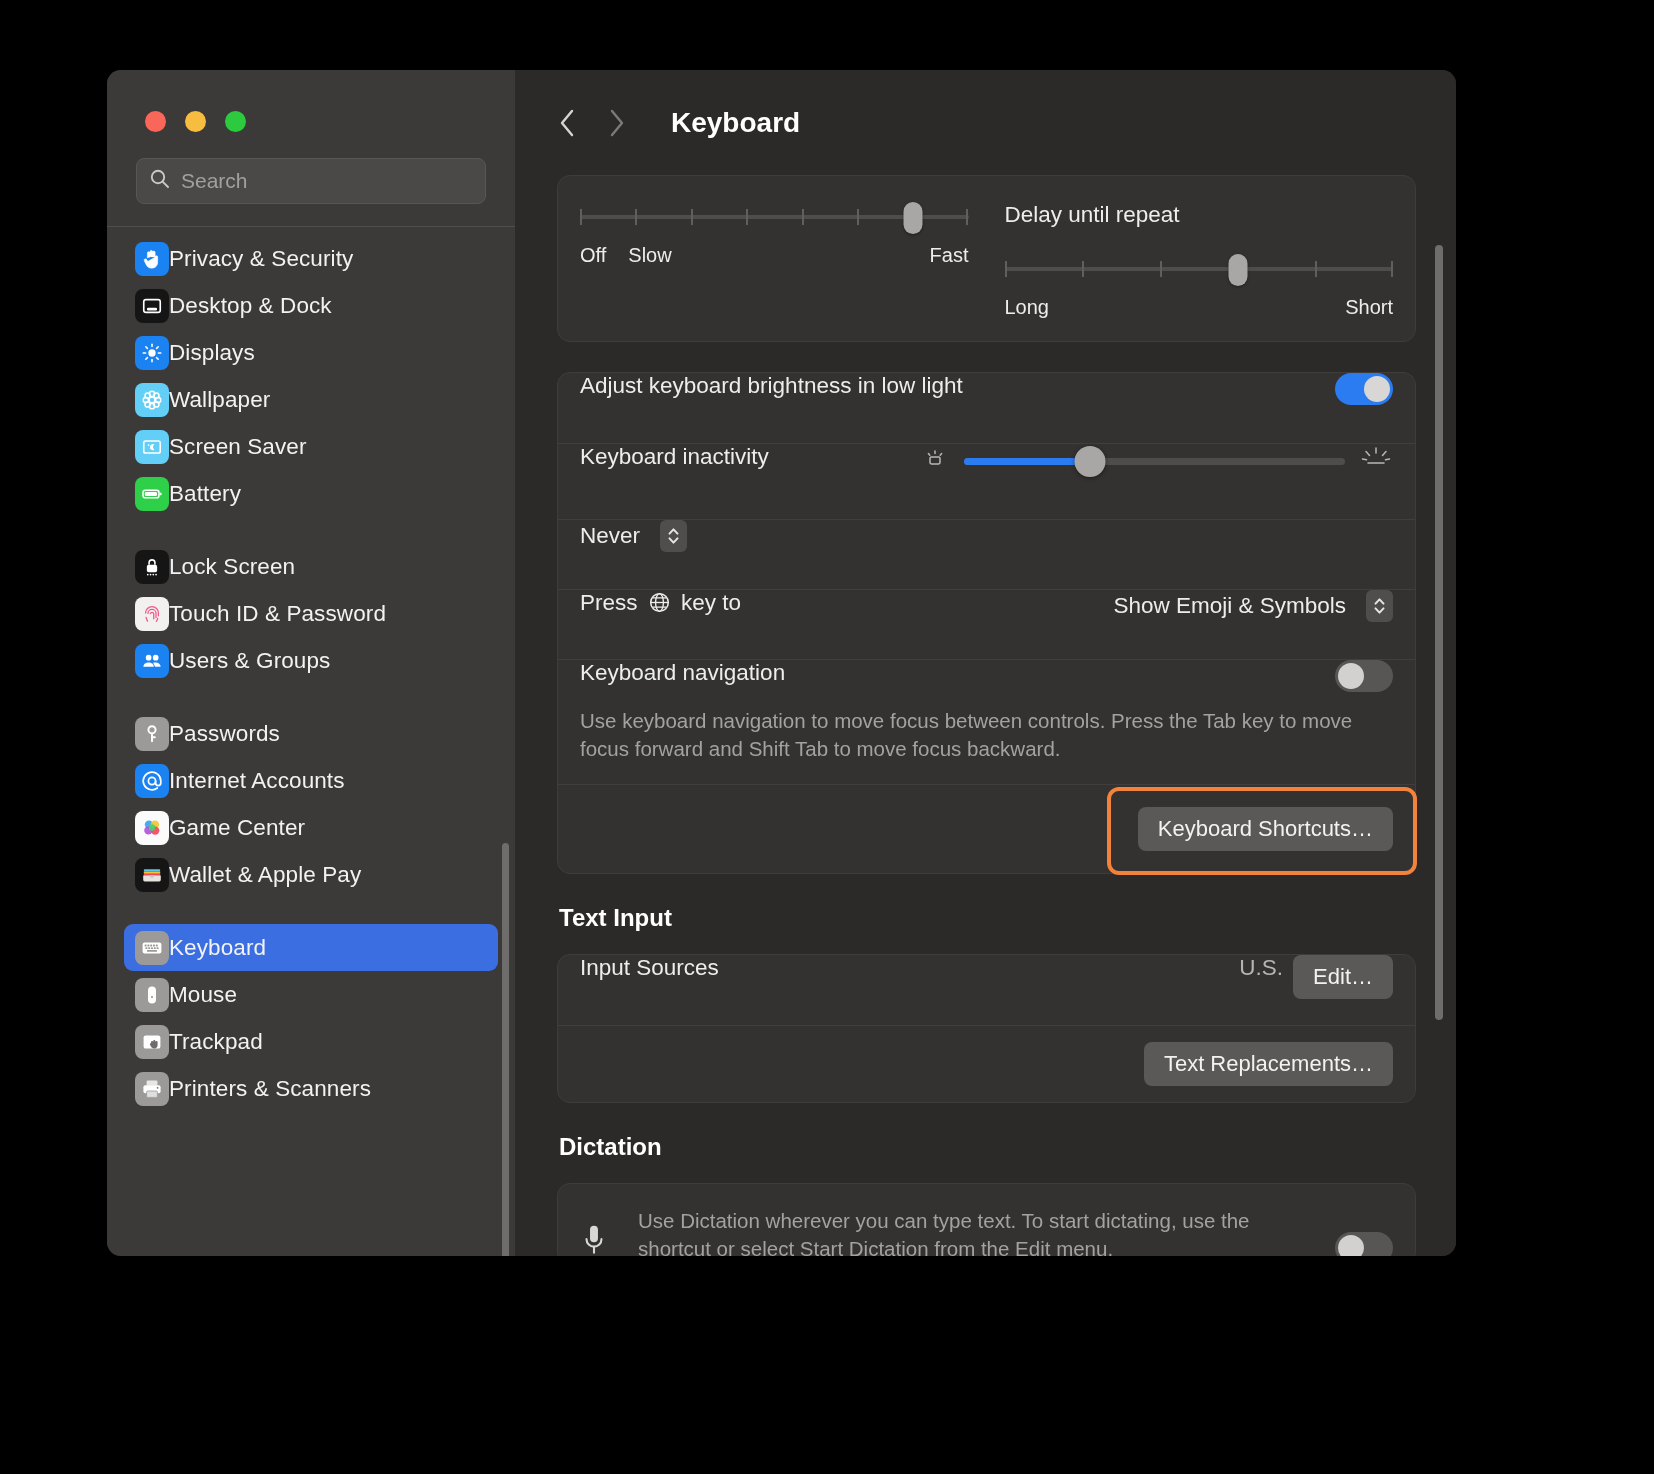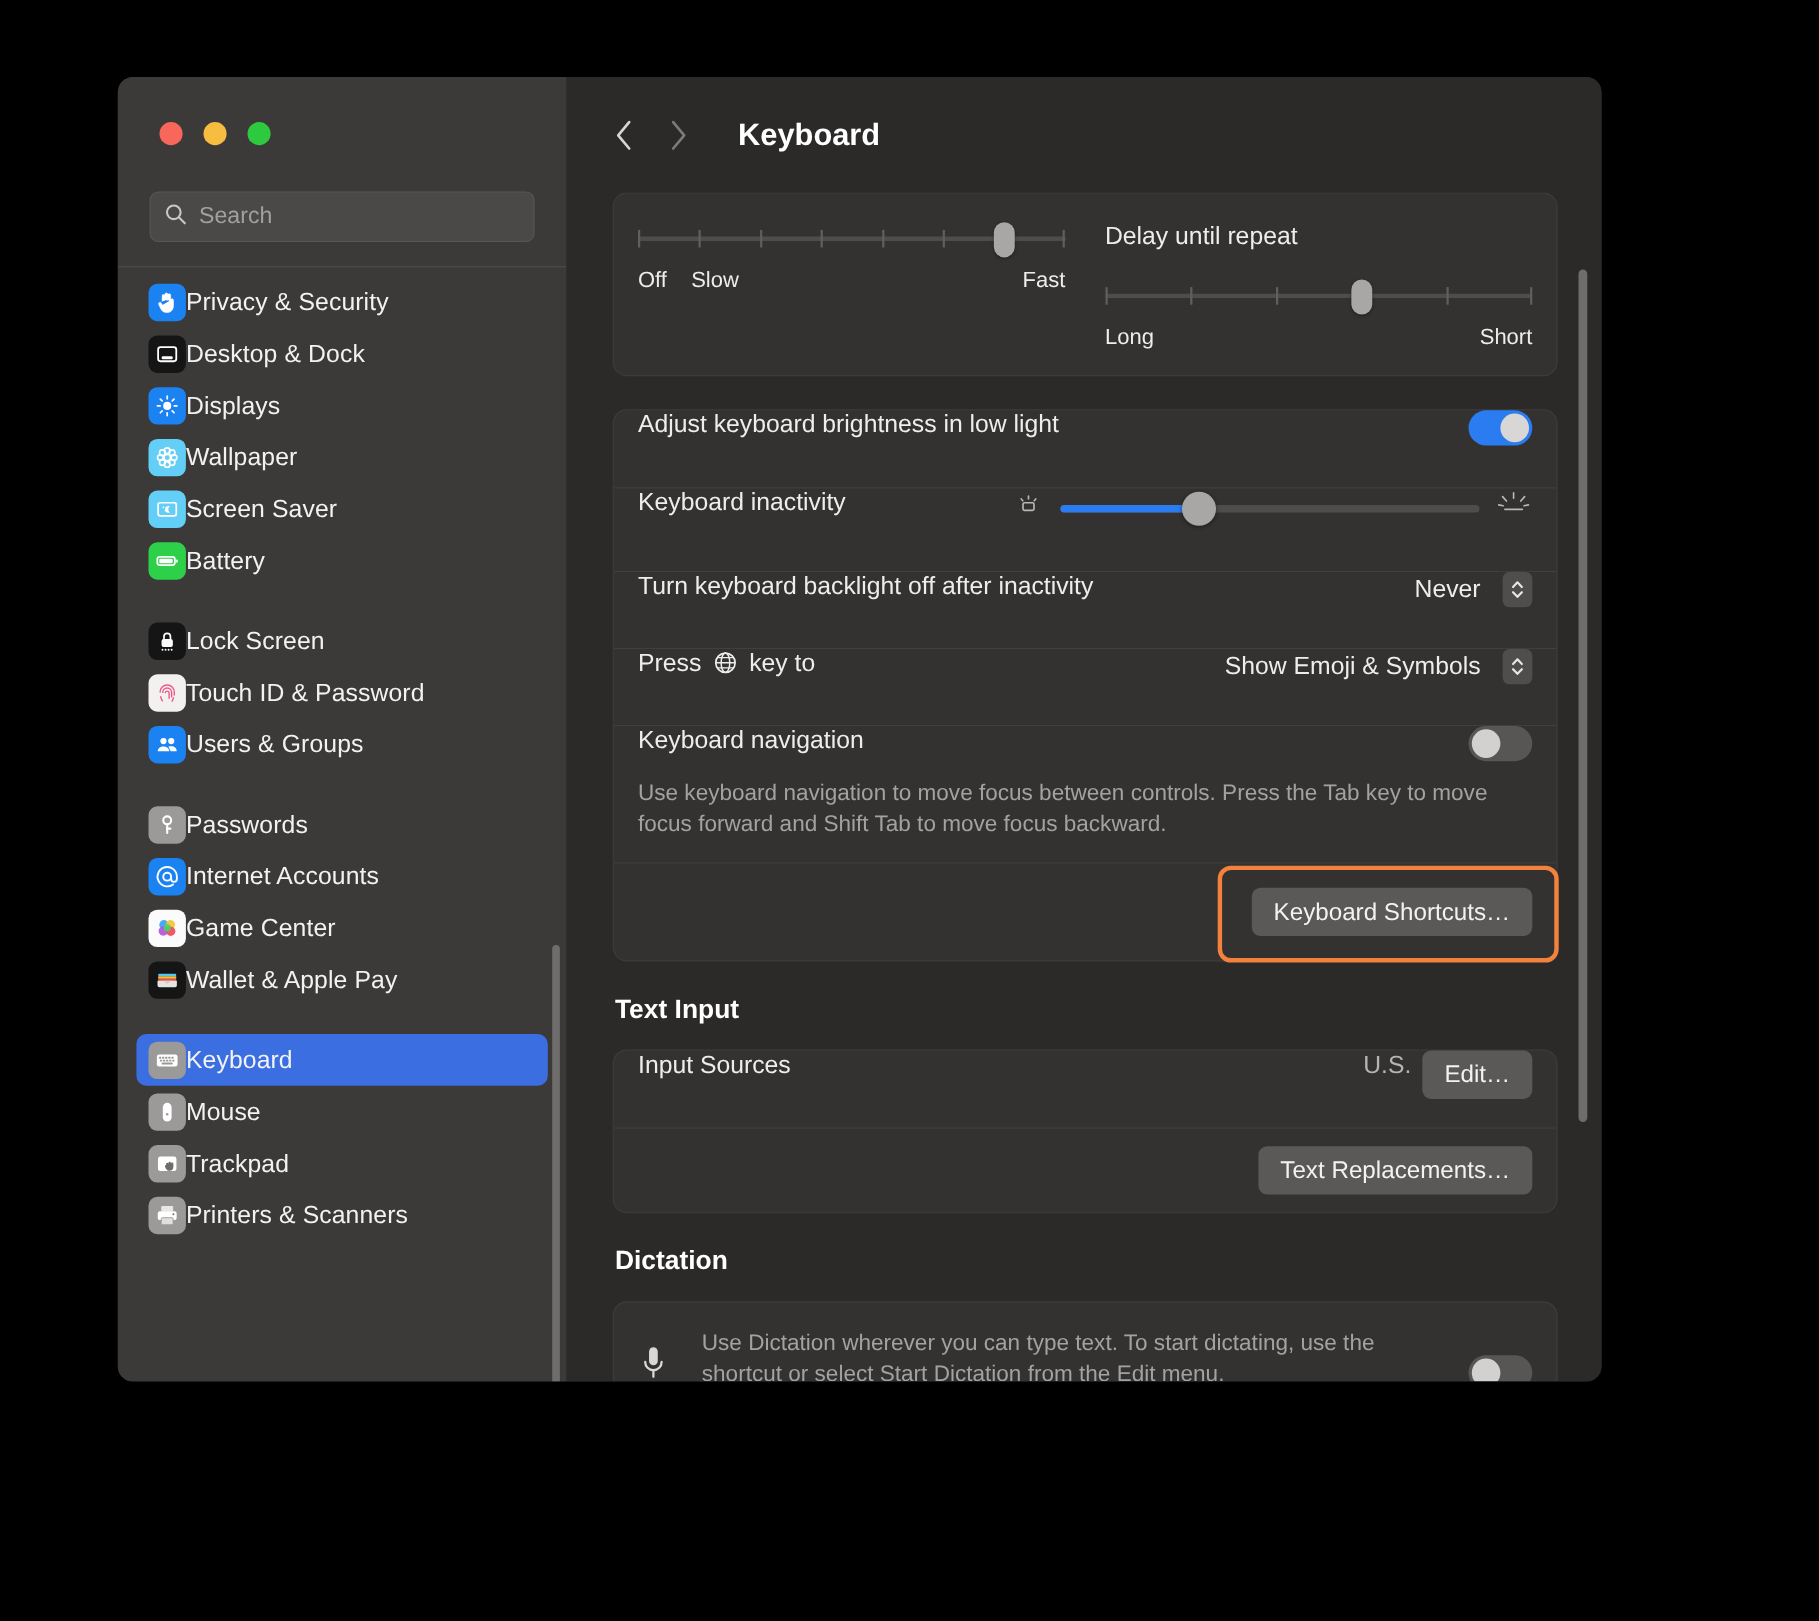--- a/index.html
+++ b/index.html
@@ -32,21 +32,21 @@
   .traffic {
     display: flex; gap: 19px;
     padding: 41px 0 0 38px;
     height: 88px;
   }
   .light { width: 21px; height: 21px; border-radius: 50%; }
   .light.red { background: #f9675a; }
   .light.yellow { background: #f7bd40; }
   .light.green { background: #2dc93f; }
 
-  .search-wrap { padding: 0 29px 0 29px; margin-top: 16px; }
+  .search-wrap { padding: 0 29px 0 29px; }
   .search-box {
     height: 46px;
     background: #4a4948;
     border: 1px solid #575655;
     border-radius: 8px;
     display: flex; align-items: center;
     padding: 0 12px;
     gap: 10px;
   }
   .search-box svg { flex: 0 0 auto; }
@@ -645,21 +645,20 @@
                     <line x1="27" y1="7.5" x2="23.5" y2="11.5"></line>
                     <line x1="3.5" y1="15" x2="7.5" y2="15.8"></line>
                     <line x1="30.5" y1="15" x2="26.5" y2="15.8"></line>
                   </g>
                 </svg>
             </span>
           </span>
         </div>
 
         <div class="row row-sep">
-          <span class="row-label">Turn keyboard backlight off after inactivity</span>
           <span class="popup-btn">
             <span class="row-value">Never</span>
             <span class="chev-box">
               <svg width="15" height="22" viewBox="0 0 15 22">
                   <polyline points="3.5,8.6 7.5,4.4 11.5,8.6" fill="none" stroke="#e6e5e4" stroke-width="2" stroke-linecap="round" stroke-linejoin="round"></polyline>
                   <polyline points="3.5,13.4 7.5,17.6 11.5,13.4" fill="none" stroke="#e6e5e4" stroke-width="2" stroke-linecap="round" stroke-linejoin="round"></polyline>
                 </svg>
             </span>
           </span>
         </div>

